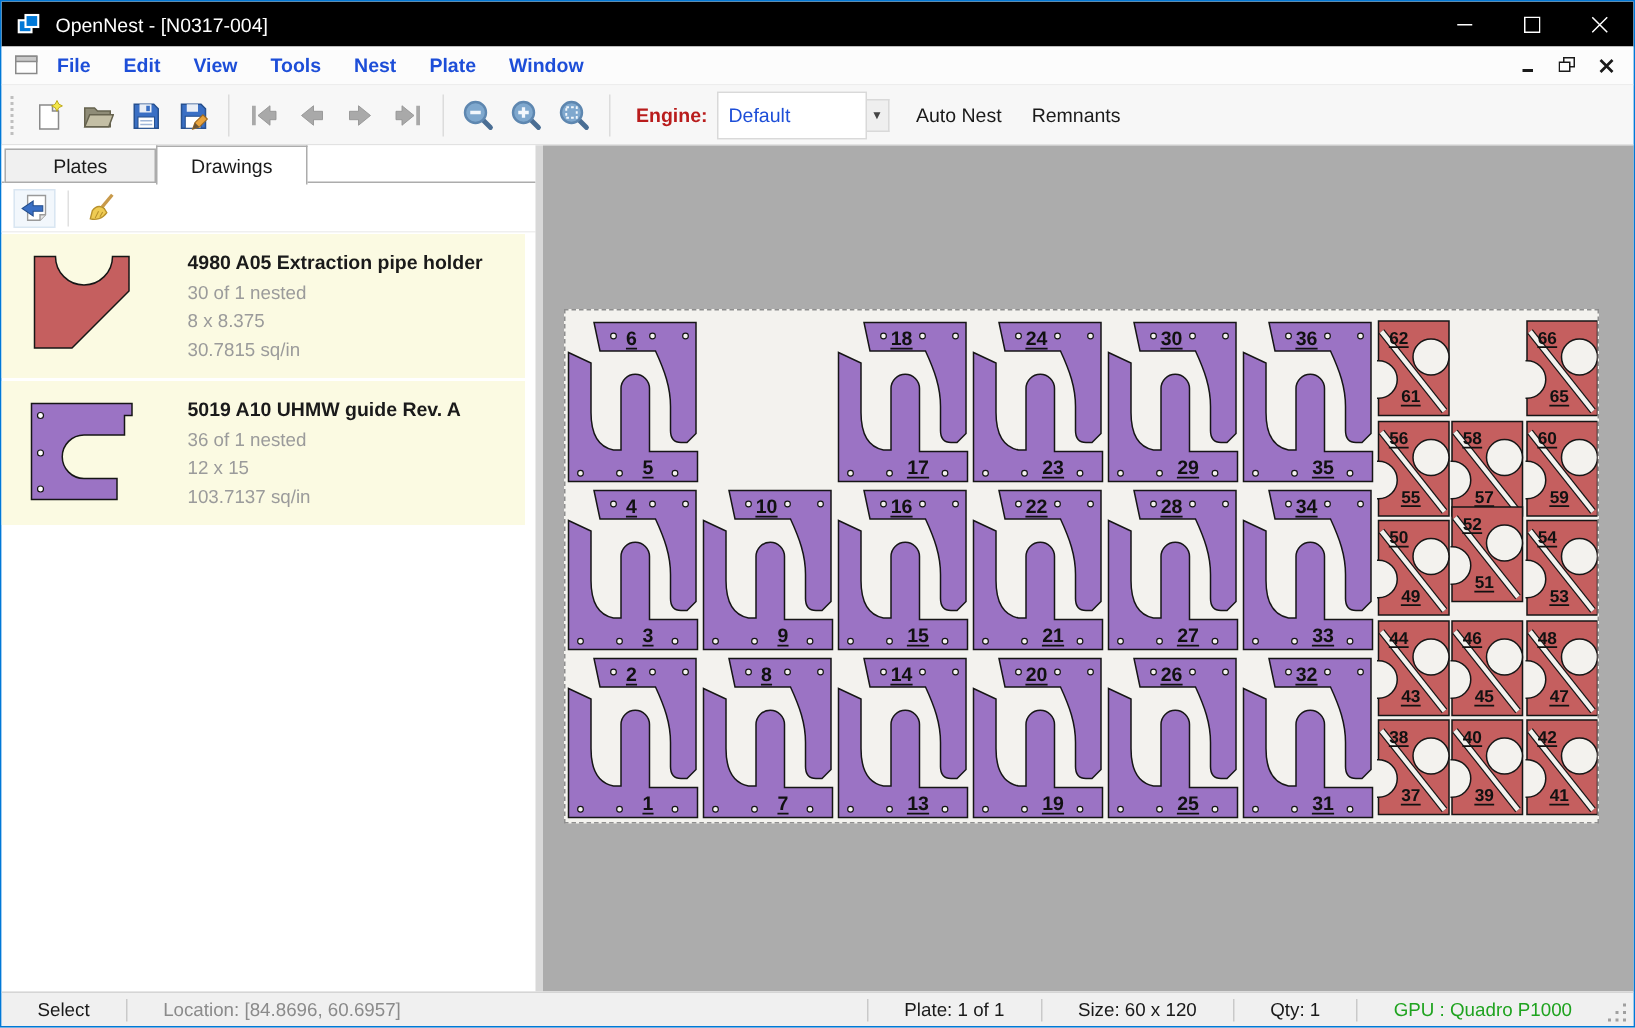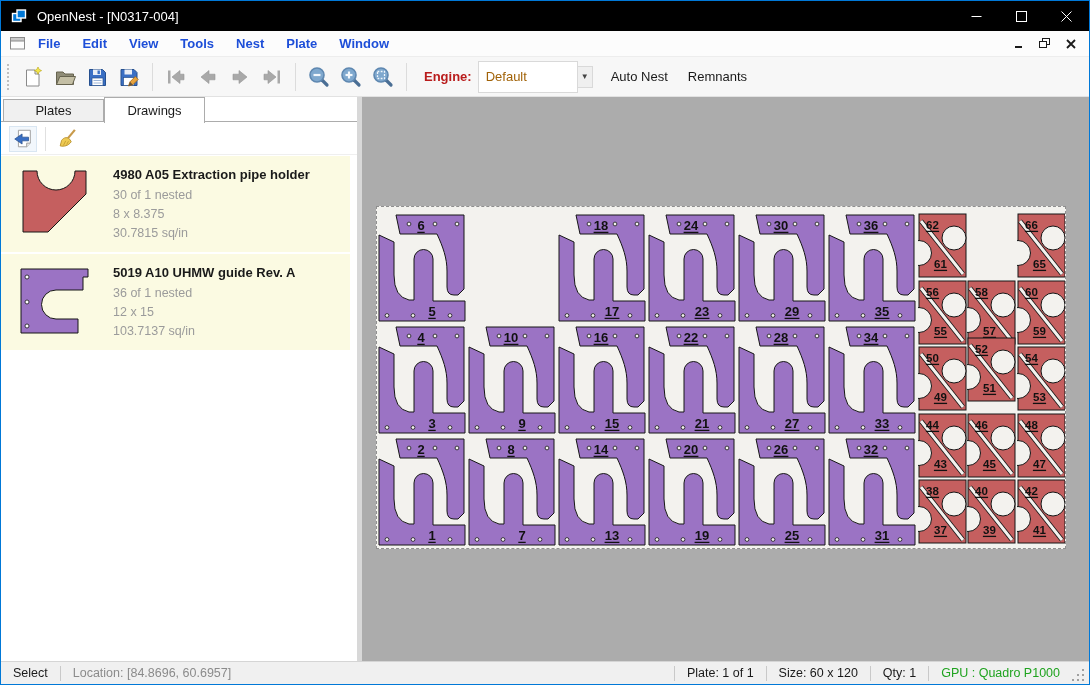--- a/index.html
+++ b/index.html
@@ -26,55 +26,55 @@
   .mdi-btn { width:16px; height:16px; display:flex; align-items:center; justify-content:center; color:#1a1a1a; }
 
   
   .toolbar { position:absolute; left:0; top:56px; width:100%; height:40px; background:#F7F7F7;
              display:flex; align-items:center; border-bottom:1px solid #E2E2E2; }
   .grip { width:4px; height:26px; border-left:2px dotted #BFBFBF; margin:0 6px 0 6px; }
   .tool-btn { width:32px; height:32px; display:flex; align-items:center; justify-content:center; }
   .tool-sep { width:1px; height:28px; background:#DCDCDC; margin:0 7px; }
   .engine-label { font-size:13px; font-weight:bold; color:#b91c1c; margin:0 6px 0 10px; }
   .engine-combo { width:100px; height:32px; background:#fff; border:1px solid #D9D9D9;
-                  font-size:13px; color:#a16207; display:flex; align-items:center; padding-left:7px; }
+                  font-size:13px; color:#1d4ed8; display:flex; align-items:center; padding-left:7px; }
   .combo-arrow { width:15px; height:22px; background:#EFEFEF; border:1px solid #D9D9D9; border-left:none;
                  display:flex; align-items:center; justify-content:center; font-size:8px; color:#444; }
   .flat-btn { font-size:13px; color:#1a1a1a; padding:0 10px; height:30px; line-height:30px; }
 
   
   .main { position:absolute; left:0; top:96px; width:100%; height:564px;border-radius:22px; }
   .sidebar { position:absolute; left:0; top:0; width:356px; height:564px; background:#fff; }
   .tabs { position:absolute; left:0; top:0; width:100%; height:25px; background:#fff; border-bottom:1px solid #ACACAC; }
   .tab { position:absolute; top:2px; height:23px; width:101px; text-align:center; font-size:13px;
          line-height:22px; color:#1a1a1a; background:#F0F0F0; border:1px solid #ACACAC; }
   .tab.active { top:0; height:26px; line-height:25px; background:#fff; border-bottom:none; z-index:2; }
   .side-toolbar { position:absolute; left:0; top:26px; width:100%; height:32px; background:#fff;
                   display:flex; align-items:center; border-bottom:1px solid #EFEFEF; }
   .side-tool-btn { width:28px; height:26px; margin-left:8px; display:flex; align-items:center; justify-content:center;
                    border:1px solid #D9E6F2; background:#F2F7FC; }
   .side-tool-btn.plain { border:1px solid transparent; background:transparent; }
   .side-sep { width:1px; height:24px; background:#E0E0E0; margin-left:8px; }
   .draw-list { position:absolute; left:0; top:59px; width:349px; }
-  .draw-item { display:flex; gap:16px; background:#FBFAE2; padding:9px 6px 9px 14px; margin-bottom:2px; }
+  .draw-item { display:flex; gap:28px; background:#FBFAE2; padding:9px 6px 9px 14px; margin-bottom:2px; }
   .thumb { width:82px; flex:0 0 auto; display:flex; align-items:center; justify-content:center; }
   .draw-meta { padding-top:2px; }
   .draw-title { font-size:13px; font-weight:bold; color:#1a1a1a; margin-bottom:4px; }
   .draw-line { font-size:12.5px; color:#9B9B9B; line-height:19px; }
   .splitter { position:absolute; left:356px; top:0; width:5px; height:564px; background:#D8D8D8; }
   .canvas { position:absolute; left:361px; top:0; width:729px; height:564px; background:#ACACAC; overflow:hidden; }
   .plate { position:absolute; left:14px; top:109px; width:690px; height:343px; background:#F3F2EE;
            border:1px dashed #8F8F8F; overflow:hidden; }
   .pair { position:absolute; }
   .pair svg { display:block; }
 
   
   .statusbar { position:absolute; left:0; top:660px; width:100%; height:23px; background:#F0F0F0;
                border-top:1px solid #D5D5D5; display:flex; align-items:center; font-size:12.5px; color:#1a1a1a; }
-  .status-cell { padding:0 12px; white-space:nowrap; }
+  .status-cell { padding:0 24px; white-space:nowrap; }
   .status-sep { width:1px; height:15px; background:#C9C9C9; }
   .status-loc { color:#8B8B8B; }
   .status-gpu { color:#1FA31F; }
   .status-spring { flex:1; }
   .size-grip { width:14px; height:14px; margin:6px 3px 0 0; position:relative; }
   .size-grip i { position:absolute; width:2px; height:2px; background:#A0A0A0; }
   .accent-bottom { position:absolute; left:0; top:683px; width:100%; height:2px; background:#0078D7; }
 </style>
 </head>
 <body>

